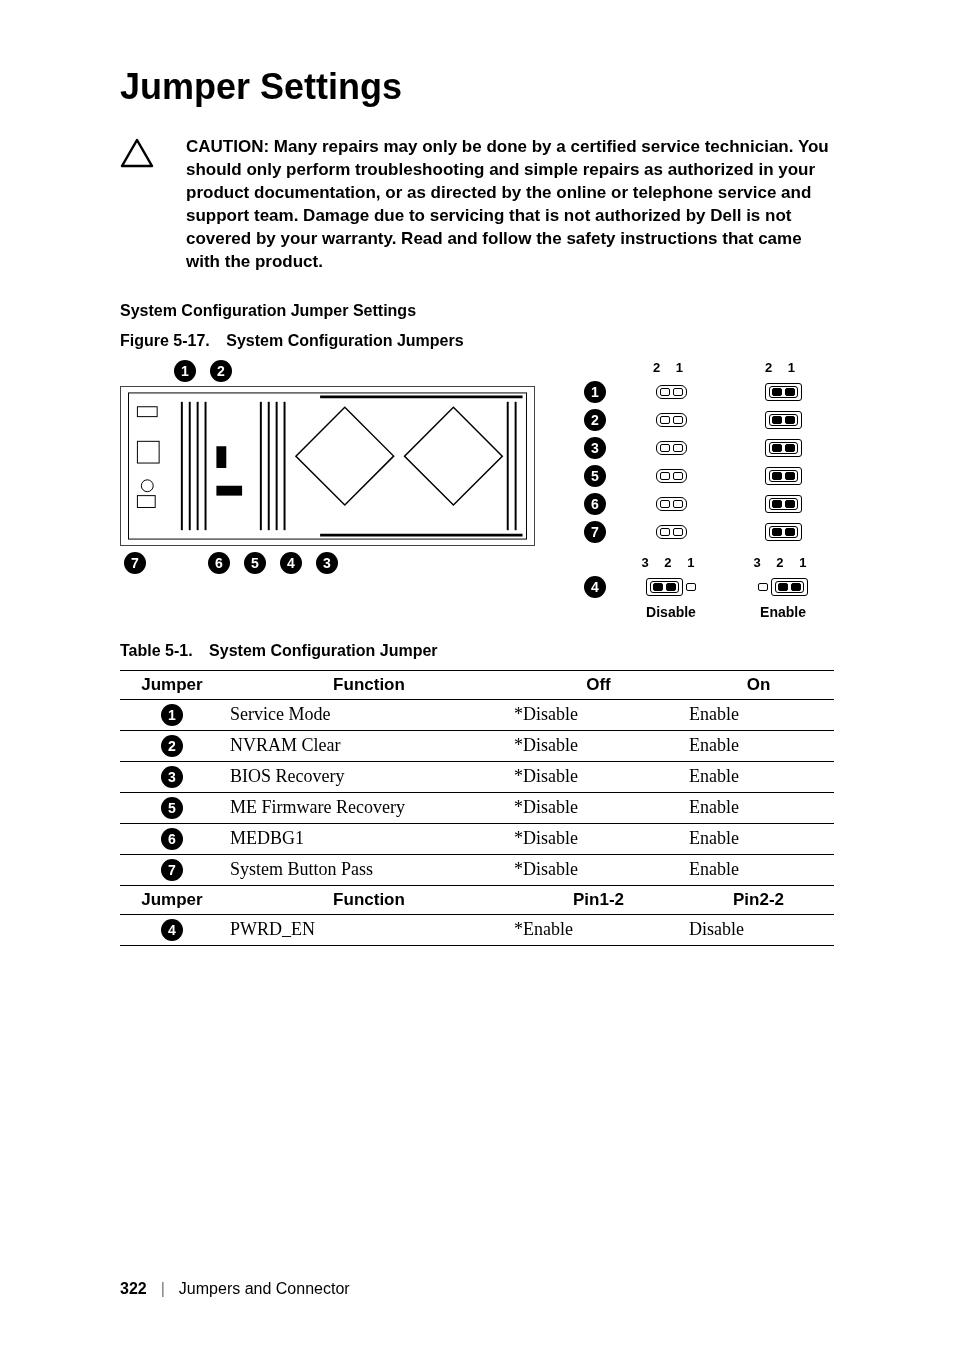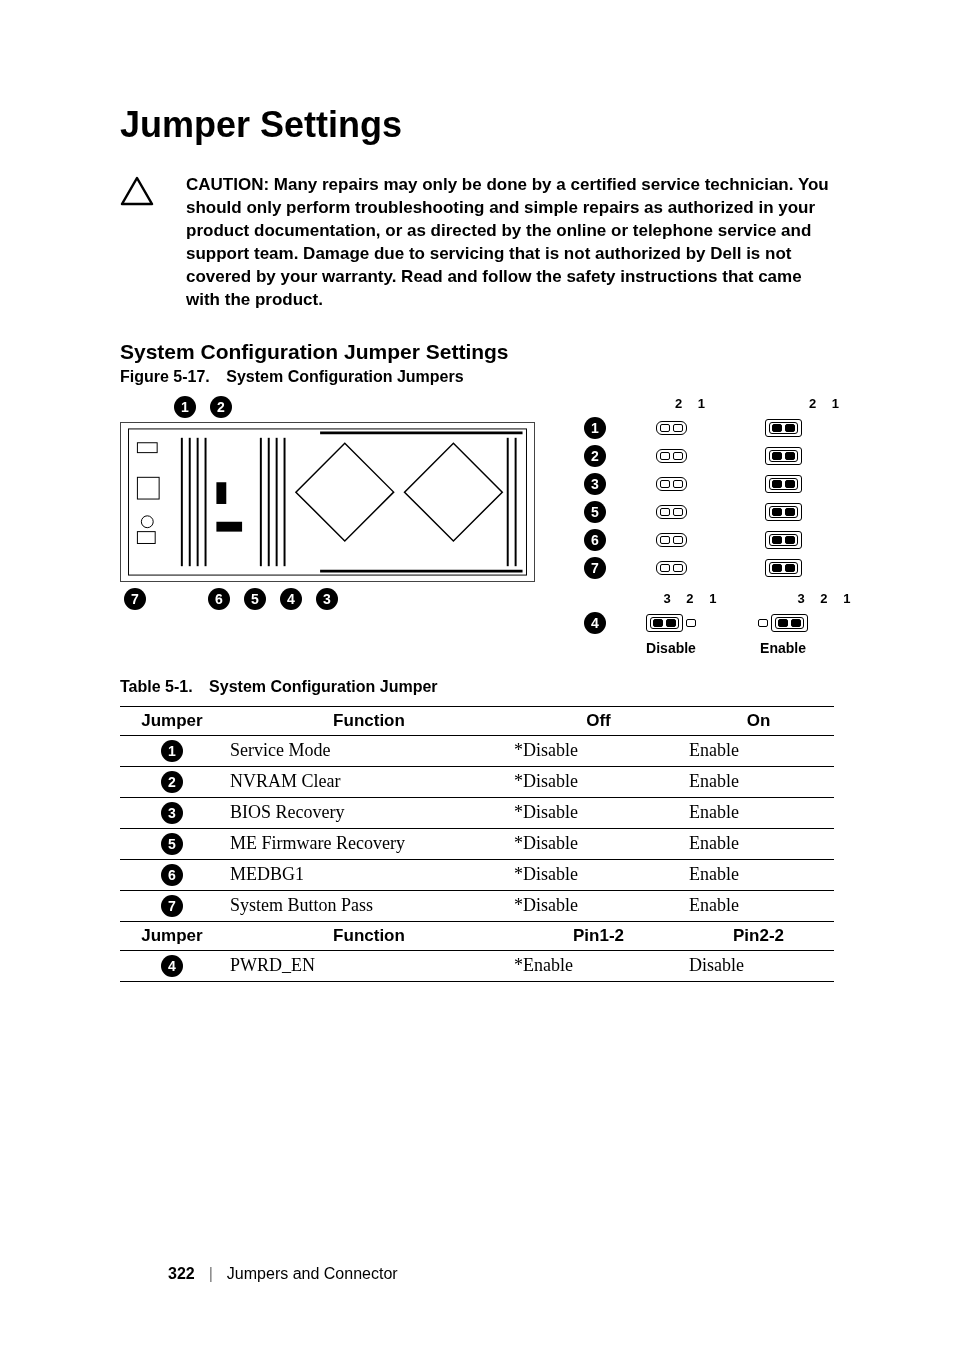--- a/index.html
+++ b/index.html
@@ -6,21 +6,21 @@
   html, body { margin: 0; padding: 0; }
   body {
     width: 954px;
     height: 1354px;
     background: #fff;
     font-family: Georgia, 'Times New Roman', serif;
     color: #000;
     position: relative;
   }
   .page {
-    padding: 104px 120px 60px 120px;
+    padding: 66px 120px 60px 120px;
   }
   h1 {
     font-family: Arial, Helvetica, sans-serif;
     font-weight: 700;
     font-size: 36px;
     margin: 0 0 28px 0;
     letter-spacing: 0px;
   }
   .caution-row {
     display: flex;
@@ -36,22 +36,22 @@
   }
   .caution-text {
     font-family: Arial, Helvetica, sans-serif;
     font-weight: 700;
     font-size: 17px;
     line-height: 1.35;
   }
   h2 {
     font-family: Arial, Helvetica, sans-serif;
     font-weight: 700;
-    font-size: 21px;
-    margin: 0 0 4px 0;
+    font-size: 16px;
+    margin: 0 0 12px 0;
   }
   .body-text {
     font-family: Georgia, 'Times New Roman', serif;
     font-size: 19px;
     line-height: 1.35;
     margin: 0 0 26px 0;
   }
   .fig-caption, .tbl-caption {
     font-family: Arial, Helvetica, sans-serif;
     font-weight: 700;
@@ -100,21 +100,20 @@
   }
 
   .jumper-legend {
     flex: 1 1 auto;
   }
   .legend-head {
     display: flex;
     font-family: Arial, Helvetica, sans-serif;
     font-weight: 700;
     font-size: 14px;
-    gap: 22px;
   }
   .legend-head .spacer { width: 40px; }
   .legend-head .col {
     width: 112px;
     text-align: center;
   }
   .legend-row {
     display: flex;
     align-items: center;
     margin: 6px 0;
@@ -206,27 +205,26 @@
     text-align: center;
     width: 110px;
   }
   table.jumpers td.j .callout-badge { margin: 0 auto; }
   table.jumpers .col-off { width: 175px; }
   table.jumpers .col-on  { width: 145px; }
 
   .footer {
     position: absolute;
     left: 120px;
-    bottom: 71px;
+    bottom: 56px;
     font-family: Arial, Helvetica, sans-serif;
     font-size: 16px;
     display: flex;
     align-items: center;
     gap: 14px;
-    margin-left: 48px;
   }
   .footer .pn { font-weight: 700; }
   .footer .sep { color: #777; }
 </style>
 </head>
 <body>
 
 <div class="page">
 
   <h1>Jumper Settings</h1>

